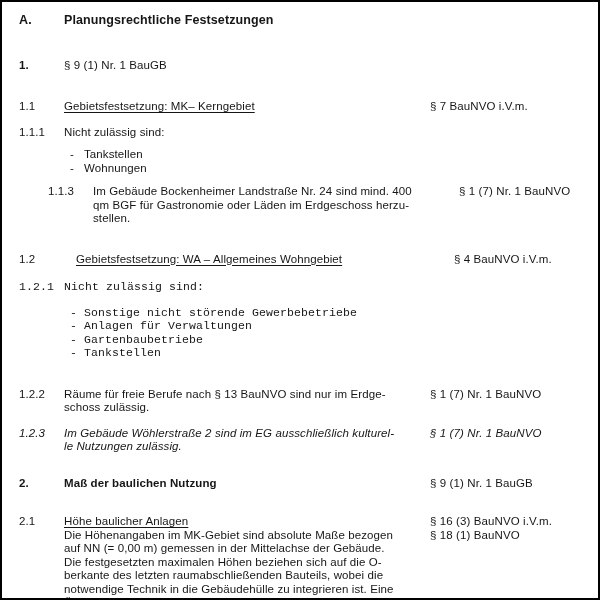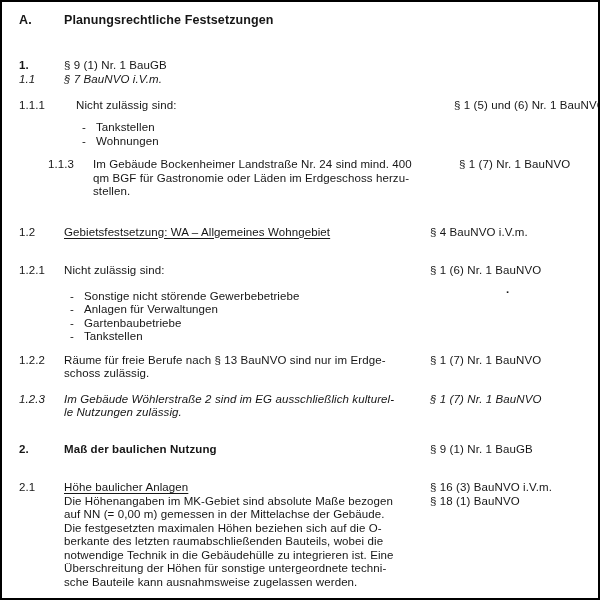--- a/index.html
+++ b/index.html
@@ -32,26 +32,26 @@
   .num  { white-space: nowrap; }
   .txt  { white-space: pre-line; }
   .ref  { white-space: nowrap; }
   .bold { font-weight: bold; }
   .big  { font-size: 12.5px; }
   .underline { text-decoration: underline; text-underline-offset: 2px; }
 
   
   .m-a     { margin-top: 0; }
   .m-1     { margin-top: 31px; }
-  .m-11    { margin-top: 1px; font-style: italic; }
-  .m-111   { margin-top: 12px; gap: 12px; }
+  .m-11    { margin-top: 28px; }
+  .m-111   { margin-top: 12px; }
   .m-113   { margin-top: 10px; margin-left: 29px; }
-  .m-12    { margin-top: 27px; }
-  .m-121   { margin-top: 25px; }
-  .m-122   { margin-top: 10px; }
+  .m-12    { margin-top: 27px; gap: 12px; }
+  .m-121   { margin-top: 14px; font-family: Liberation Mono, monospace; }
+  .m-122   { margin-top: 28px; }
   .m-123   { margin-top: 12px; font-style: italic; }
   .m-2     { margin-top: 23px; }
   .m-21    { margin-top: 25px; }
   .m-body  { }
 
   .dash-list { margin-top: 9px; }
   .dash-list.wide-gap { margin-top: 12px; }
   .dash-item {
     display: grid;
     grid-template-columns: 14px 1fr;
@@ -75,39 +75,39 @@
     <div class="ref"></div>
   </div>
 
   <div class="row m-1">
     <div class="num bold">1.</div>
     <div class="ref">§ 9 (1) Nr. 1 BauGB</div>
   </div>
 
   <div class="row m-11">
     <div class="num">1.1</div>
+    <div class="txt"><span class="underline">Gebietsfestsetzung: MK– Kerngebiet</span></div>
     <div class="ref">§ 7 BauNVO i.V.m.</div>
   </div>
 
   <div class="row m-111">
     <div class="num">1.1.1</div>
     <div>
       <div class="txt">Nicht zulässig sind:</div>
       <div class="dash-list">
         <div class="dash-item">
           <span>-</span>
           <span>Tankstellen</span>
         </div>
         <div class="dash-item">
           <span>-</span>
           <span>Wohnungen</span>
         </div>
       </div>
     </div>
-    <div class="ref">§ 1 (5) und (6) Nr. 1 BauNVO</div>
   </div>
 
   <div class="row m-113">
     <div class="num">1.1.3</div>
     <div class="txt">Im Gebäude Bockenheimer Landstraße Nr. 24 sind mind. 400
 qm BGF für Gastronomie oder Läden im Erdgeschoss herzu-
 stellen.</div>
     <div class="ref">§ 1 (7) Nr. 1 BauNVO</div>
   </div>
 
@@ -132,24 +132,20 @@
         </div>
         <div class="dash-item">
           <span>-</span>
           <span>Gartenbaubetriebe</span>
         </div>
         <div class="dash-item">
           <span>-</span>
           <span>Tankstellen</span>
         </div>
       </div>
-    </div>
-    <div>
-      <span class="ref">§ 1 (6) Nr. 1 BauNVO</span>
-      <span class="stray-dot">.</span>
     </div>
   </div>
 
   <div class="row m-122">
     <div class="num">1.2.2</div>
     <div class="txt">Räume für freie Berufe nach § 13 BauNVO sind nur im Erdge-
 schoss zulässig.</div>
     <div class="ref">§ 1 (7) Nr. 1 BauNVO</div>
   </div>
 

